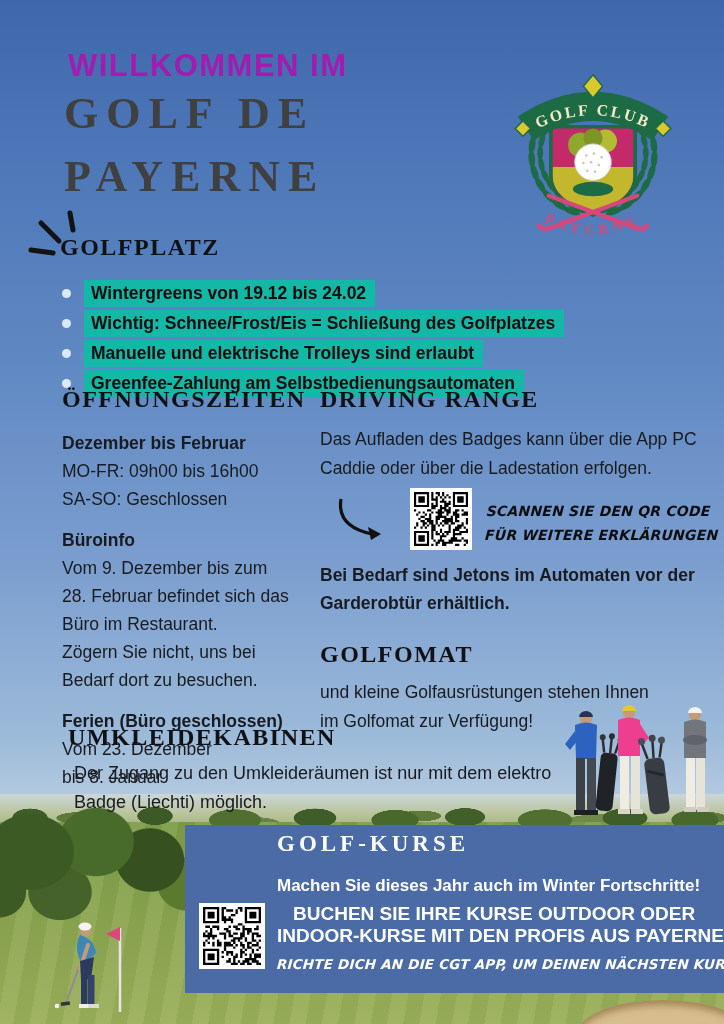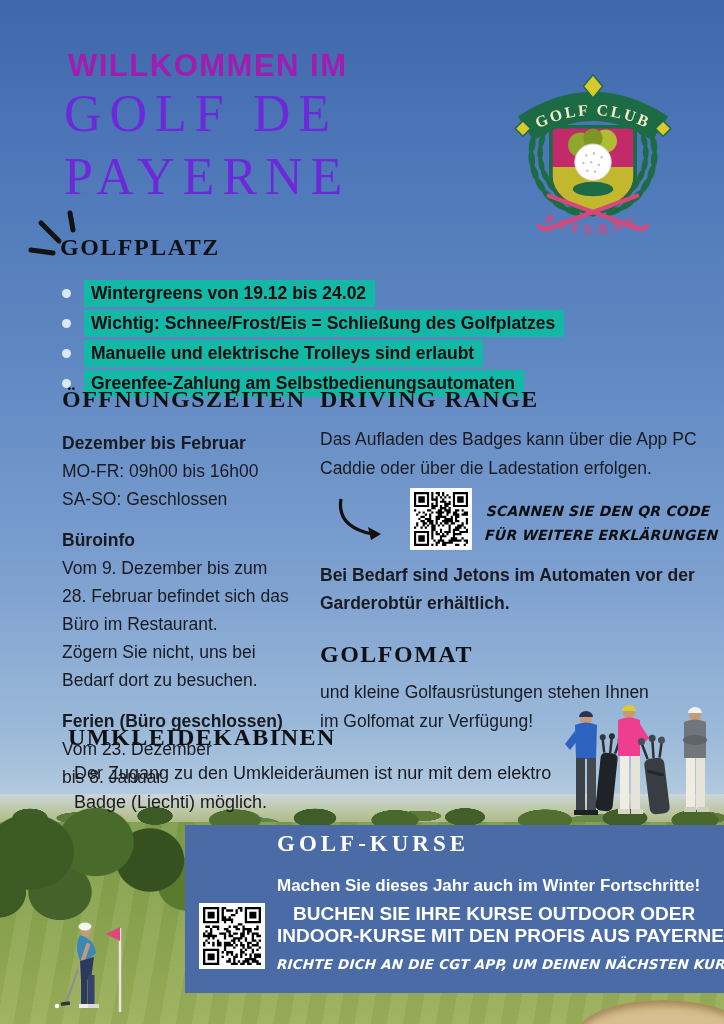--- a/index.html
+++ b/index.html
@@ -41,21 +41,21 @@
       radial-gradient(50px 44px at 200px 88px,#5a7a30 60%,transparent 62%),
       radial-gradient(52px 46px at 72px 96px,#44622a 60%,transparent 62%),
       radial-gradient(46px 42px at 10px 96px,#3c5a24 60%,transparent 62%);}
   .bunker{position:absolute;right:-24px;top:1000px;width:170px;height:44px;
     background:#d7be8f;border-radius:60% 60% 0 0/90% 90% 0 0;
     box-shadow:inset 0 5px 7px rgba(120,90,40,.55);}
 
   
   .welcome{position:absolute;left:68px;top:48px;color:#a21caf;font-size:31px;font-weight:800;letter-spacing:1.5px;}
   .big-title{position:absolute;left:64px;top:82px;font-family:"Liberation Serif",serif;
-    font-size:52px;font-weight:400;color:#6d28d9;letter-spacing:8px;line-height:63px;}
+    font-size:44px;font-weight:700;color:#404040;letter-spacing:8px;line-height:63px;}
 
   
   .logo{position:absolute;left:497px;top:44px;width:192px;height:196px;}
 
   
   .section-h{font-family:"Liberation Serif",serif;font-size:24px;font-weight:700;letter-spacing:1.5px;color:#101114;margin:0;}
   .rays{position:absolute;left:26px;top:208px;}
   .gp-head{position:absolute;left:60px;top:234px;}
   .bullets{position:absolute;left:62px;top:280px;}
   .bullet-row{display:flex;align-items:center;margin-bottom:4px;height:26px;}

